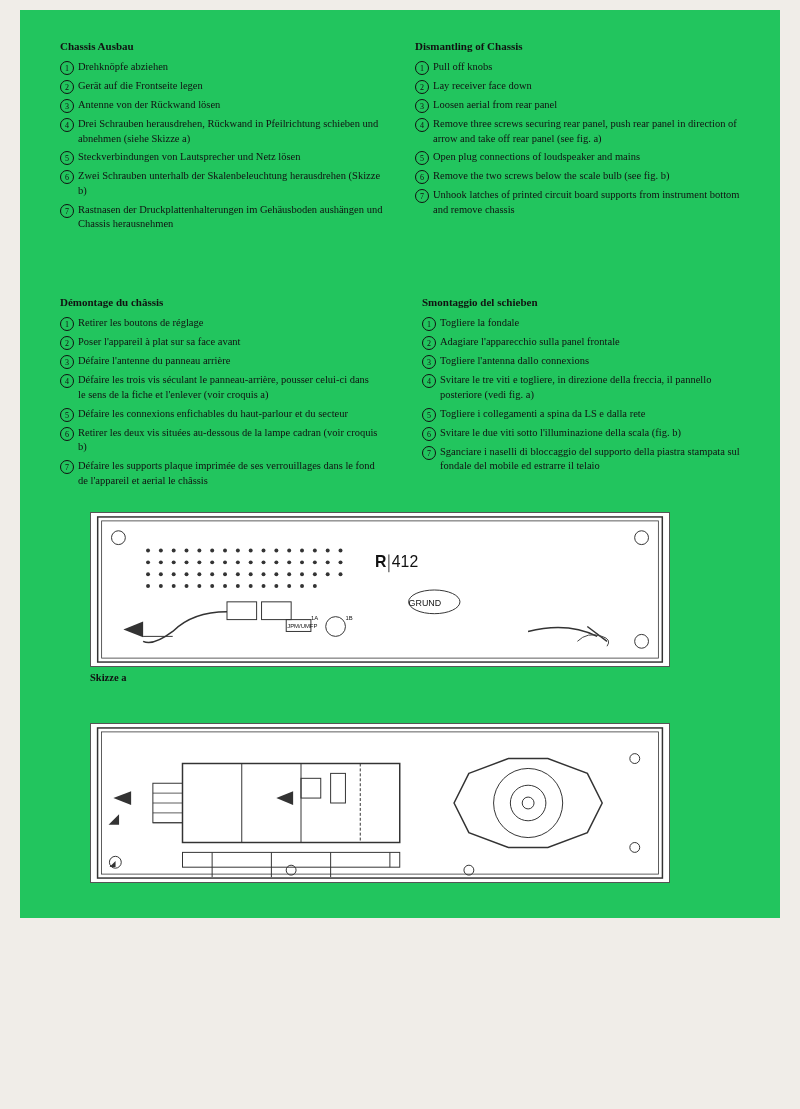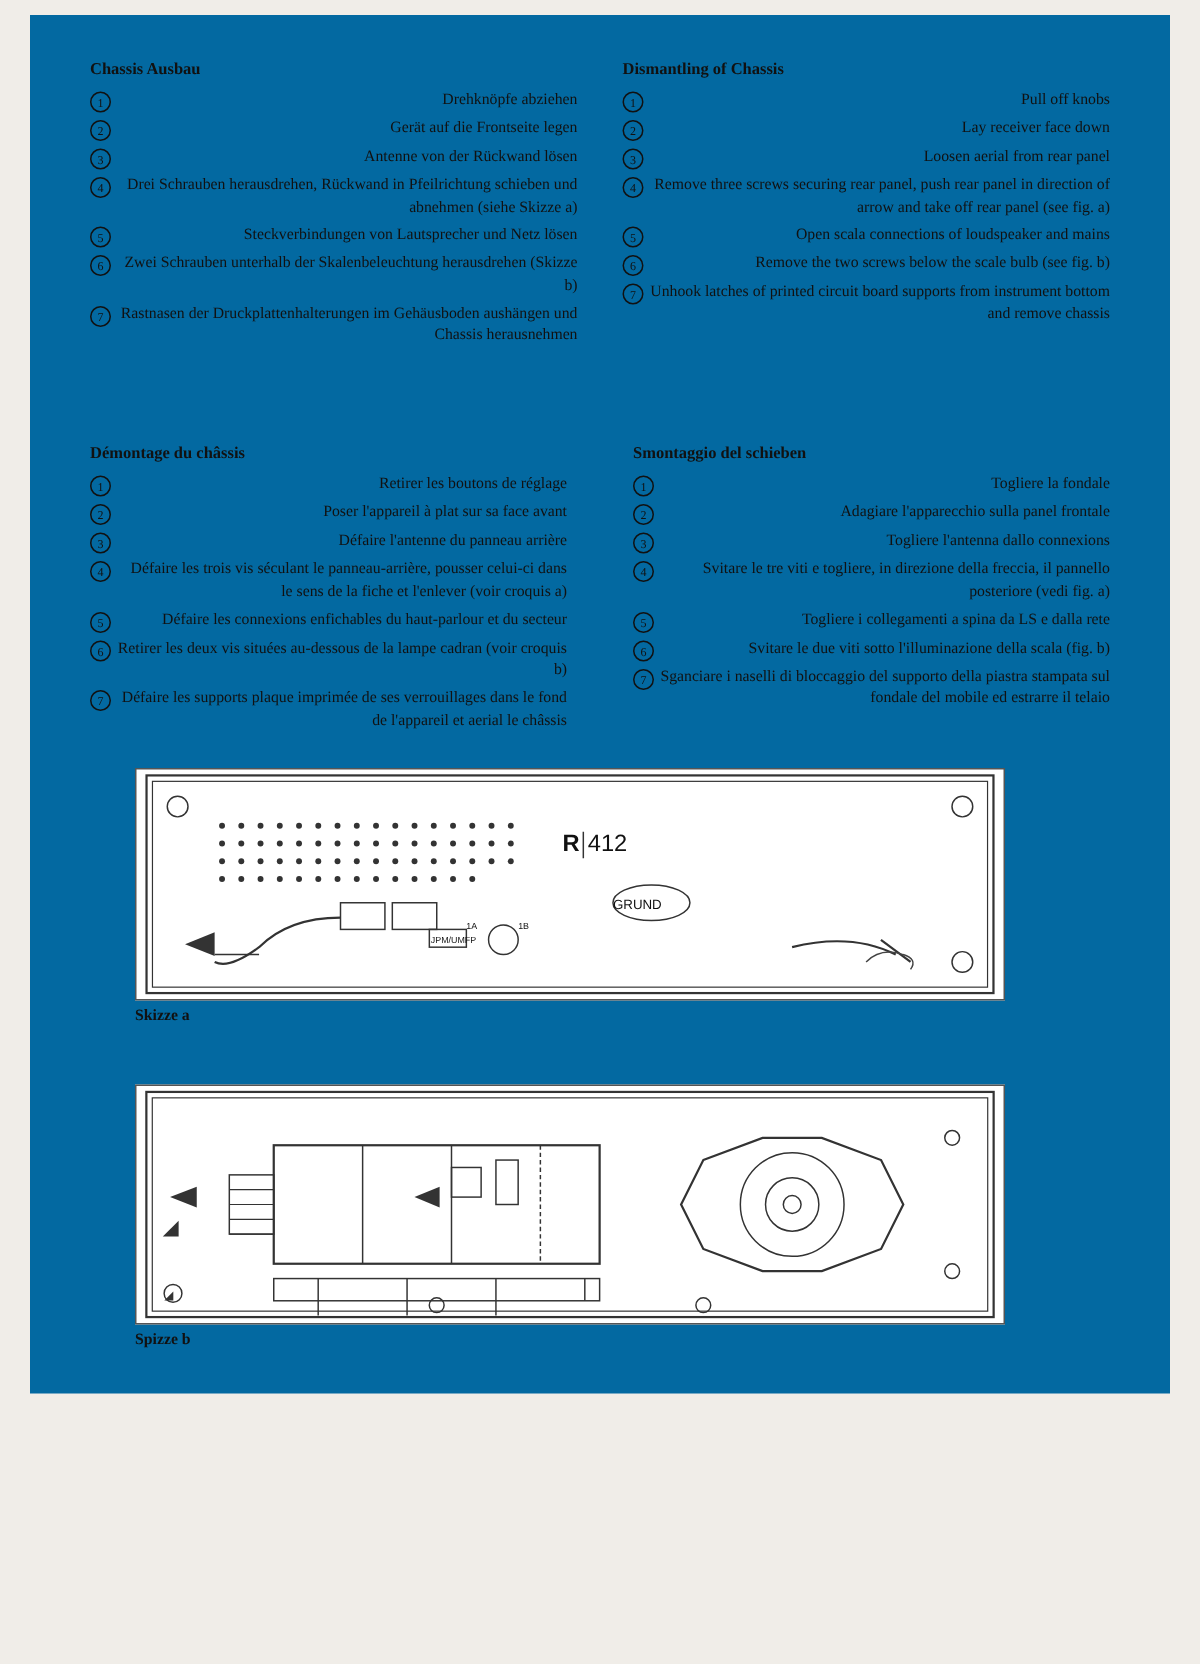--- a/index.html
+++ b/index.html
@@ -5,21 +5,21 @@
     * { margin: 0; padding: 0; box-sizing: border-box; }
     body {
       background: #f0ede8;
       font-family: 'Times New Roman', Times, serif;
       font-size: 11px;
       color: #111;
       width: 800px;
       min-height: 1109px;
     }
     .page {
-      background: #0369a1;
+      background: #22c55e;
       width: 760px;
       margin: 10px auto;
       padding: 30px 40px 30px 40px;
     }
     .top-section {
       display: flex;
       gap: 30px;
       margin-bottom: 20px;
     }
     .col {
@@ -45,21 +45,20 @@
       border-radius: 50%;
       text-align: center;
       line-height: 13px;
       font-size: 8px;
       margin-right: 4px;
       flex-shrink: 0;
       margin-top: 1px;
     }
     .list-text {
       flex: 1;
-      text-align: right;
     }
     .bottom-section {
       display: flex;
       gap: 44px;
       margin-bottom: 20px;
     }
     .diagram-section {
       margin-top: 15px;
     }
     .diagram-container {
@@ -150,21 +149,21 @@
         <div class="list-item">
           <span class="circle-num">3</span>
           <span class="list-text">Loosen aerial from rear panel</span>
         </div>
         <div class="list-item">
           <span class="circle-num">4</span>
           <span class="list-text">Remove three screws securing rear panel, push rear panel in direction of arrow and take off rear panel (see fig. a)</span>
         </div>
         <div class="list-item">
           <span class="circle-num">5</span>
-          <span class="list-text">Open scala connections of loudspeaker and mains</span>
+          <span class="list-text">Open plug connections of loudspeaker and mains</span>
         </div>
         <div class="list-item">
           <span class="circle-num">6</span>
           <span class="list-text">Remove the two screws below the scale bulb (see fig. b)</span>
         </div>
         <div class="list-item">
           <span class="circle-num">7</span>
           <span class="list-text">Unhook latches of printed circuit board supports from instrument bottom and remove chassis</span>
         </div>
       </div>
@@ -398,16 +397,15 @@
 
         <rect x="90" y="130" width="220" height="15" fill="none" stroke="#333" stroke-width="1"></rect>
         <line x1="120" y1="130" x2="120" y2="155" stroke="#333" stroke-width="1"></line>
         <line x1="180" y1="130" x2="180" y2="155" stroke="#333" stroke-width="1"></line>
         <line x1="240" y1="130" x2="240" y2="155" stroke="#333" stroke-width="1"></line>
         <line x1="300" y1="130" x2="300" y2="145" stroke="#333" stroke-width="1"></line>
 
         <polygon points="185,75 202,68 202,82" fill="#333"></polygon>
       </svg>
     </div>
-    <div class="diagram-label">Spizze b</div>
   </div>
 
 </div>
 
 </body></html>

